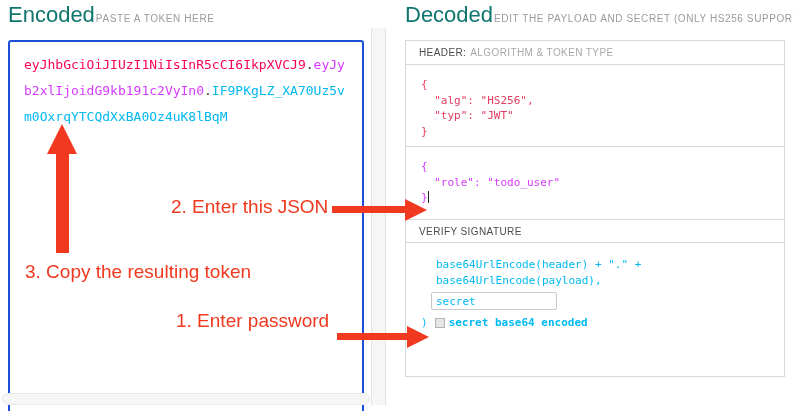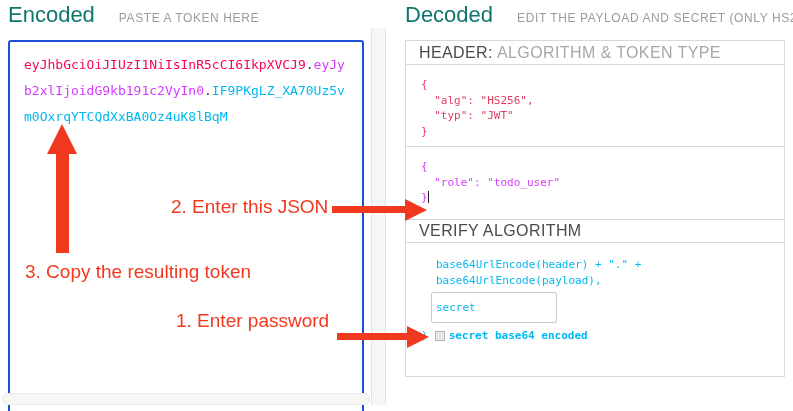--- a/index.html
+++ b/index.html
@@ -2,53 +2,53 @@
 <html><head>
 <meta charset="utf-8">
 <style>
   html,body{margin:0;padding:0;background:#ffffff;}
   body{width:793px;height:411px;position:relative;overflow:hidden;
        font-family:"Liberation Sans",sans-serif;-webkit-font-smoothing:antialiased;}
 
   
   .col-head{position:absolute;top:2px;white-space:nowrap;}
   .col-head .big{font-size:22px;color:#0f766e;letter-spacing:0;}
-  .col-head .sub{font-size:12px;color:#9b9b9b;letter-spacing:.6px;margin-left:24px;}
+  .col-head .sub{font-size:10px;color:#9b9b9b;letter-spacing:.6px;margin-left:1px;}
 
   
   .enc-box{position:absolute;left:8px;top:40px;width:356px;height:396px;
            border:2px solid #1d4ed8;border-radius:3px;background:#fff;box-sizing:border-box;}
   .enc-token{padding:10px 14px 0 14px;font-family:"DejaVu Sans Mono",monospace;
              font-size:13px;line-height:26px;word-break:break-all;}
   .seg-h{color:#fb015b;} .seg-p{color:#d63aff;} .seg-s{color:#00b9f1;} .seg-dot{color:#2b2b2b;}
 
   
   .vstrip{position:absolute;left:371px;top:28px;width:13px;height:377px;
           background:#f6f6f6;border-left:1px solid #e3e3e3;border-right:1px solid #e3e3e3;}
   .hstrip{position:absolute;left:2px;top:393px;width:368px;height:12px;
           background:#f6f6f6;border:1px solid #e9e9e9;border-radius:6px;box-sizing:border-box;}
 
   
   .dec-panel{position:absolute;left:405px;top:40px;width:380px;height:337px;
              border:1px solid #d8d8d8;background:#fff;box-sizing:border-box;}
   .sec-bar{height:23px;display:flex;align-items:center;padding-left:13px;
-           font-size:16px;letter-spacing:.4px;box-sizing:border-box;text-align:right;}
+           font-size:10px;letter-spacing:.4px;box-sizing:border-box;text-align:right;}
   .sec-bar .lab1{color:#4b4b4b;margin-right:4px;}
   .sec-bar .lab2{color:#a8a8a8;}
   .bt{border-top:1px solid #d8d8d8;}
   .code{font-family:"DejaVu Sans Mono",monospace;font-size:11px;white-space:pre;}
   .json-hd{height:82px;padding:12px 0 0 15px;box-sizing:border-box;}
   .json-hd .code{line-height:15.5px;color:#e23c5e;}
   .json-pl{height:73px;padding:12px 0 0 15px;box-sizing:border-box;}
   .json-pl .code{line-height:15.5px;color:#d63aff;}
   .caret{display:inline-block;width:1px;height:12px;background:#222;vertical-align:-2px;}
   .sig{height:112px;padding:14px 0 0 15px;box-sizing:border-box;}
   .sig .code{line-height:16px;color:#00b9f1;}
   .sig-indent{padding-left:5px;}
-  .secret-input{margin:3px 0 2px 10px;width:126px;height:31px;border:1px solid #c9c9c9;
+  .secret-input{margin:3px 0 2px 10px;width:126px;height:18px;border:1px solid #c9c9c9;
                 border-radius:2px;font-family:"DejaVu Sans Mono",monospace;font-size:11px;
                 color:#00b9f1;padding:0 4px;box-sizing:border-box;outline:none;}
   .sig-last{display:flex;align-items:center;margin-top:3px;}
   .chkbox{display:inline-block;width:8px;height:8px;background:#e6e6e6;
           border:1px solid #b5b5b5;margin:0 4px 0 7px;}
   .b64lab{font-weight:bold;}
 
   
   .ann{position:absolute;color:#f0391f;font-size:19px;white-space:nowrap;}
   .shaft-h{position:absolute;height:7px;background:#f0391f;}
@@ -86,21 +86,21 @@
     <div class="code">  "alg": "HS256",</div>
     <div class="code">  "typ": "JWT"</div>
     <div class="code">}</div>
   </div>
   <div class="json-pl bt">
     <div class="code">{</div>
     <div class="code">  "role": "todo_user"</div>
     <div class="code"><span>}</span><span class="caret"></span></div>
   </div>
   <div class="sec-bar bt">
-    <span class="lab1">VERIFY ALGORITHM</span>
+    <span class="lab1">VERIFY SIGNATURE</span>
   </div>
   <div class="sig bt">
     <div class="code" style="padding-left:15px;">base64UrlEncode(header) + "." +</div>
     <div class="code" style="padding-left:15px;">base64UrlEncode(payload),</div>
     <input class="secret-input" type="text" value="secret" style="">
     <div class="sig-last">
       <span class="code">)</span>
       <span class="chkbox"></span>
       <span class="code b64lab">secret base64 encoded</span>
     </div>

